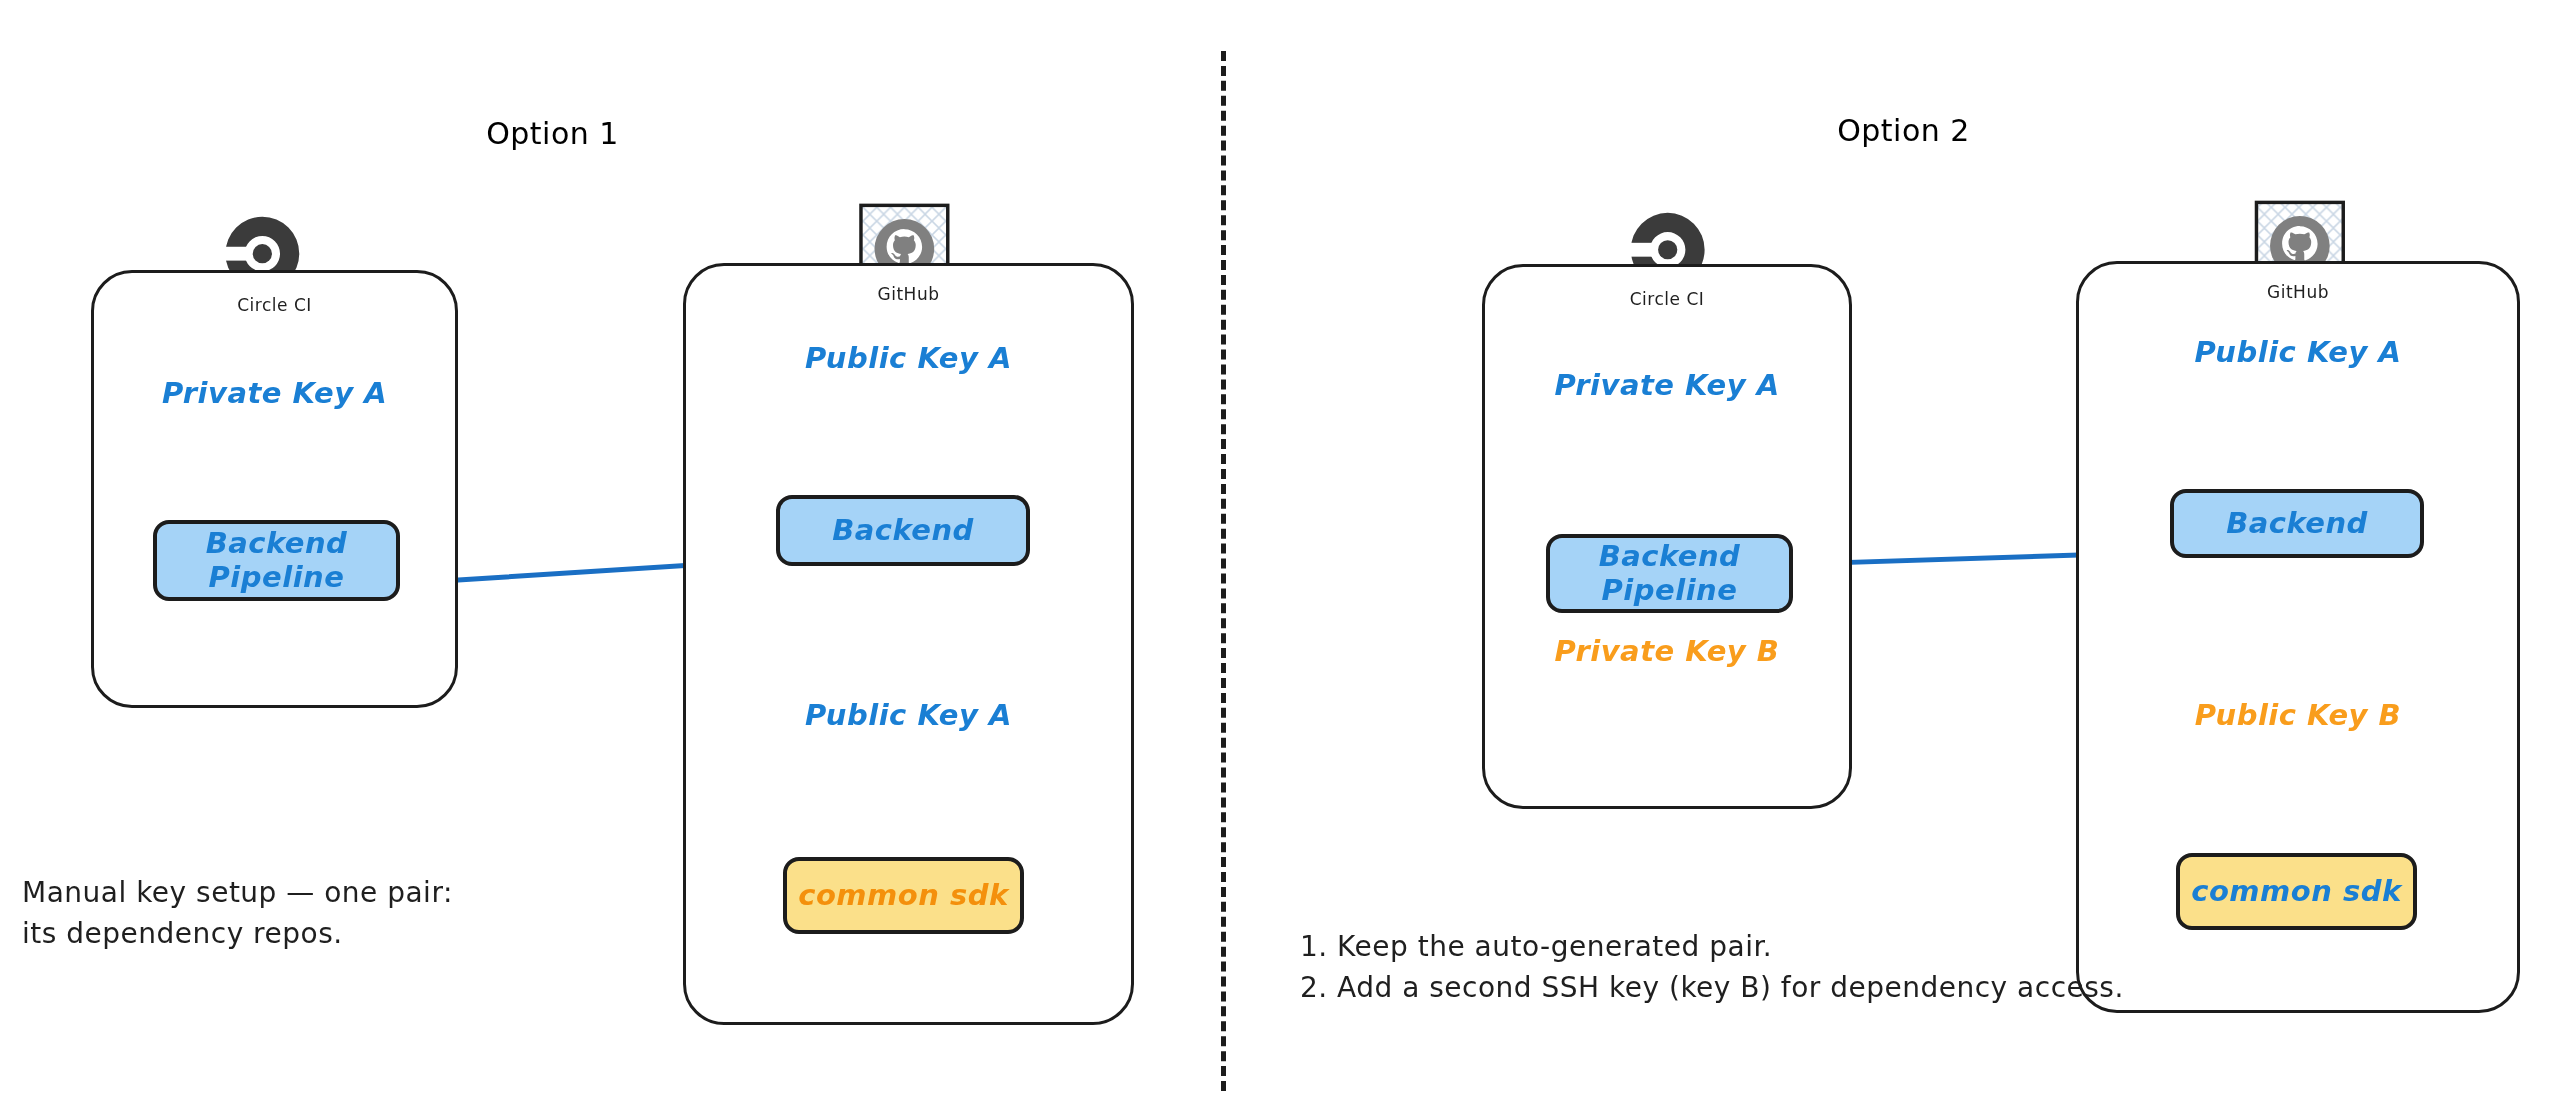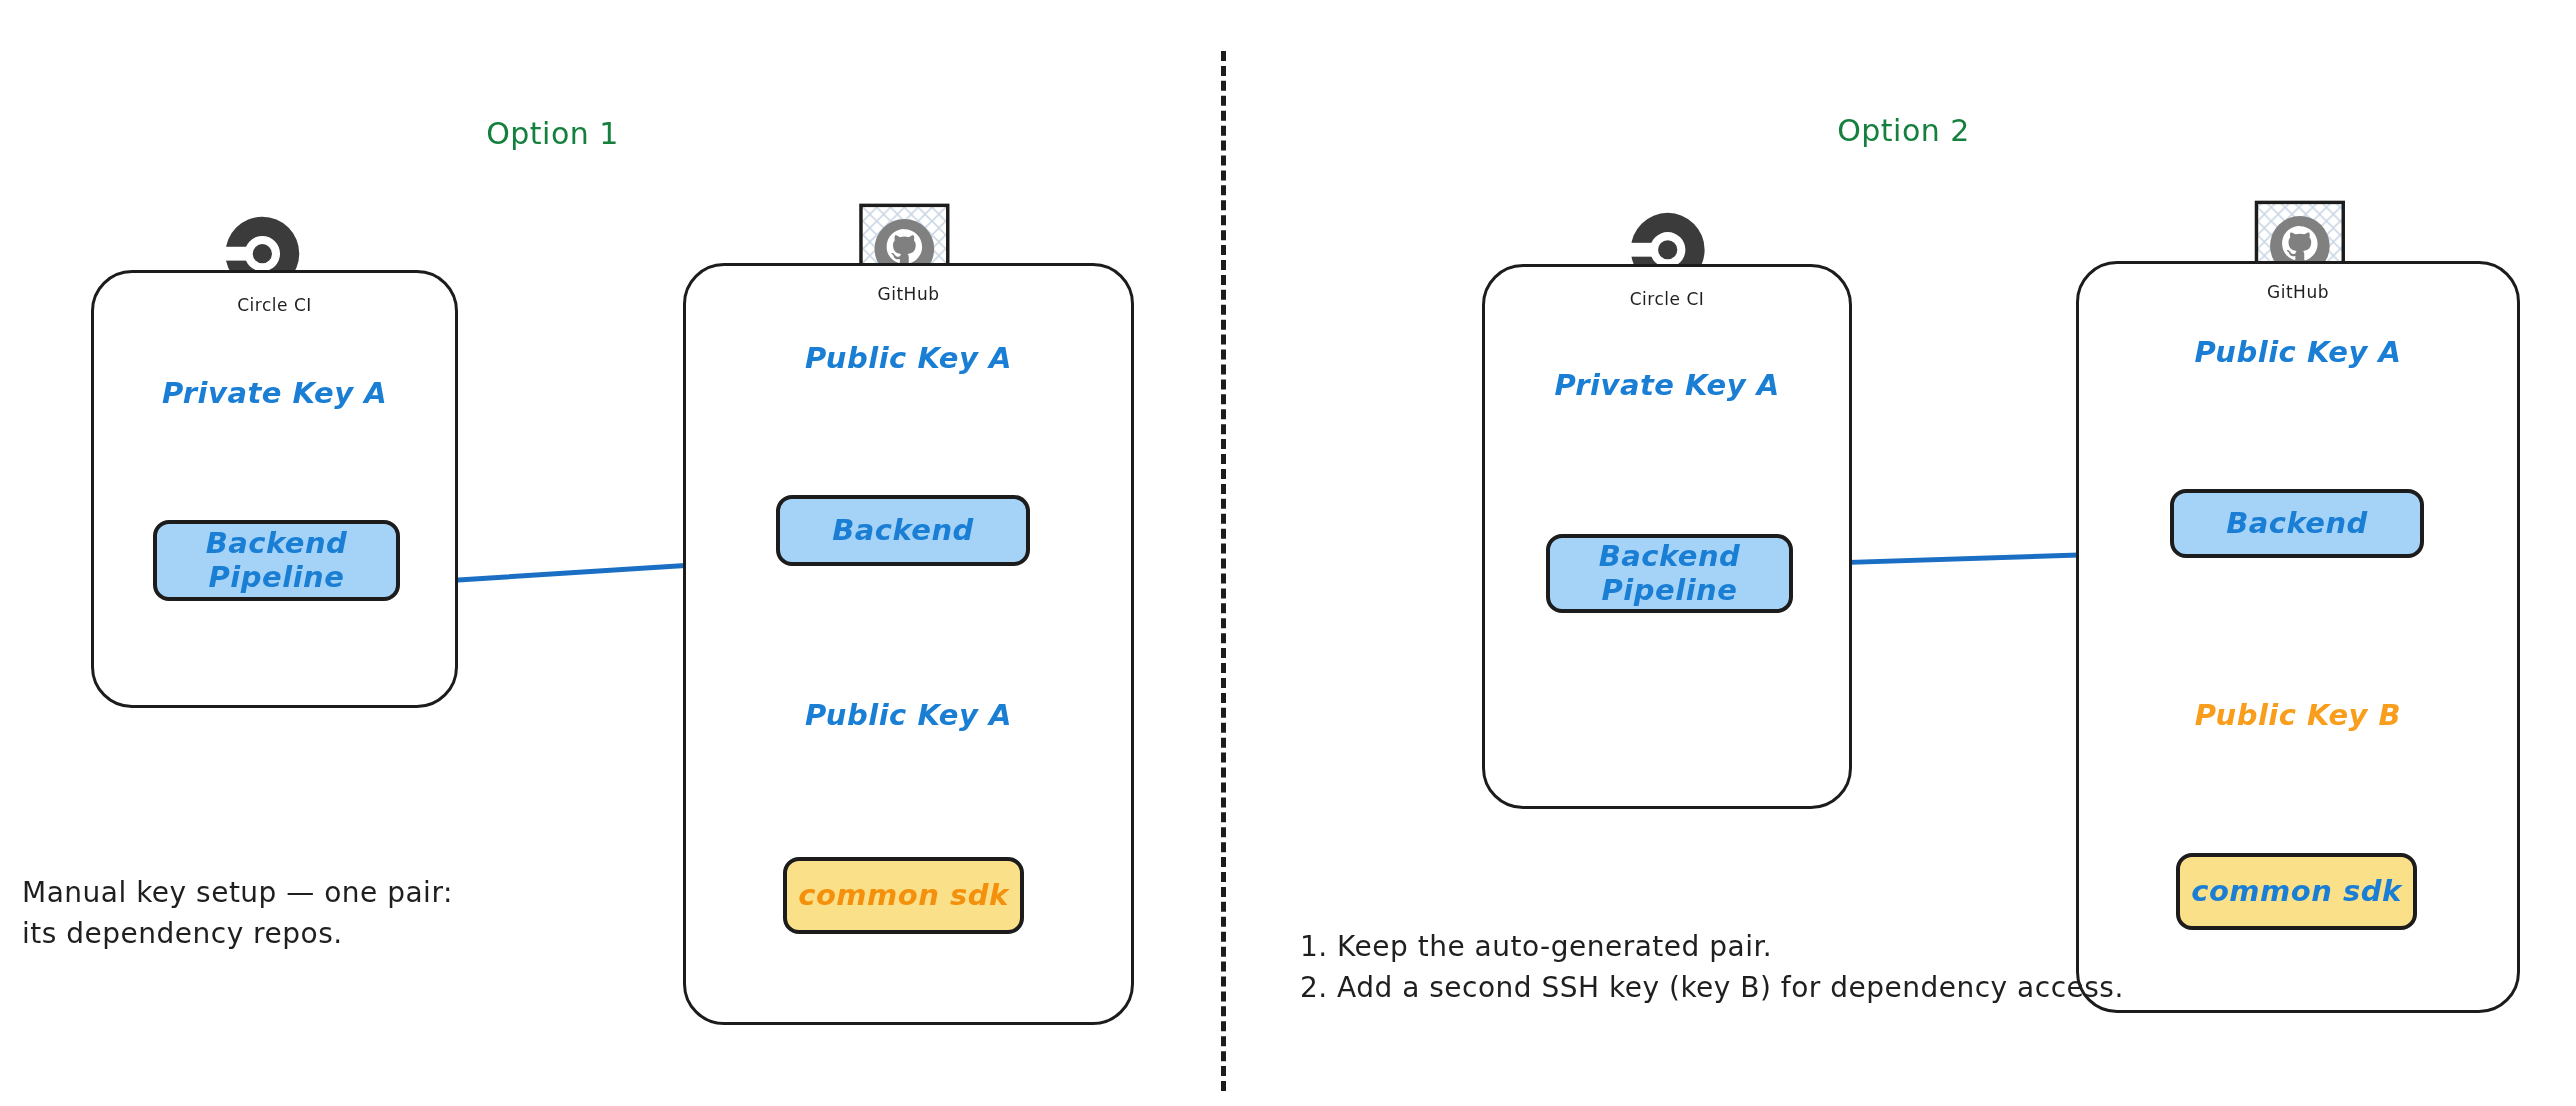--- a/index.html
+++ b/index.html
@@ -14,21 +14,21 @@
   .stage{position:absolute;left:0;top:0;width:2576px;height:1107px;}
   .abs{position:absolute;}
 
   
   .hand{
     font-family:"DejaVu Sans","Liberation Sans",sans-serif;
     font-weight:400;
     letter-spacing:0.5px;
   }
   .panel-title{
-    font-size:30px;color:#15803d;
+    font-size:30px;color:#000000;
     text-align:center;white-space:nowrap;
   }
   .brand-label{
     font-size:17px;color:#1f1f1f;
     text-align:center;white-space:nowrap;width:100%;
   }
   .key-label{
     font-size:29px;text-align:center;white-space:nowrap;width:100%;
     font-style:italic;font-weight:600;
   }
@@ -211,20 +211,21 @@
 
   <div class="card" style="left:1482px;top:264px;width:370px;height:545px;">
     <div class="abs hand brand-label" style="left:0;top:22px;">Circle CI</div>
     <div class="abs hand key-label blue" style="left:0;top:101px;">Private Key A</div>
     <div class="node blue" style="left:61px;top:267px;width:247px;height:79px;">
       <span class="hand node-text blue">
         <span>Backend</span><br>
         <span>Pipeline</span>
       </span>
     </div>
+    <div class="abs hand key-label orange" style="left:0;top:367px;">Private Key B</div>
   </div>
 
   <div class="card" style="left:2076px;top:261px;width:444px;height:752px;">
     <div class="abs hand brand-label" style="left:0;top:18px;">GitHub</div>
     <div class="abs hand key-label blue" style="left:0;top:71px;">Public Key A</div>
     <div class="node blue" style="left:91px;top:225px;width:254px;height:69px;">
       <span class="hand node-text blue">Backend</span>
     </div>
     <div class="abs hand key-label orange" style="left:0;top:434px;">Public Key B</div>
     <div class="node yellow" style="left:97px;top:589px;width:241px;height:77px;">

